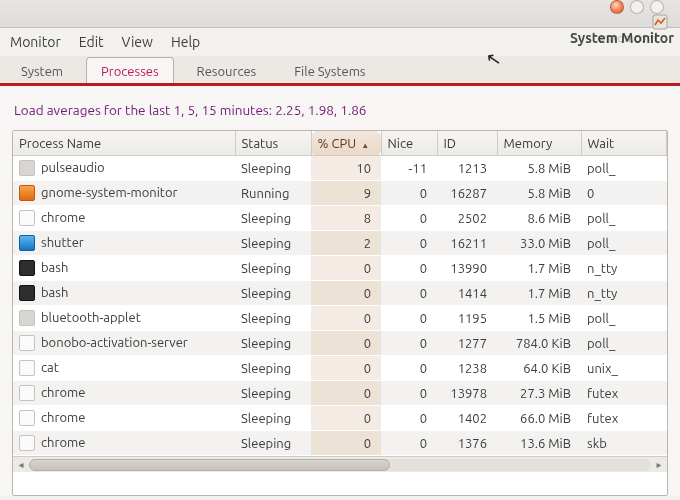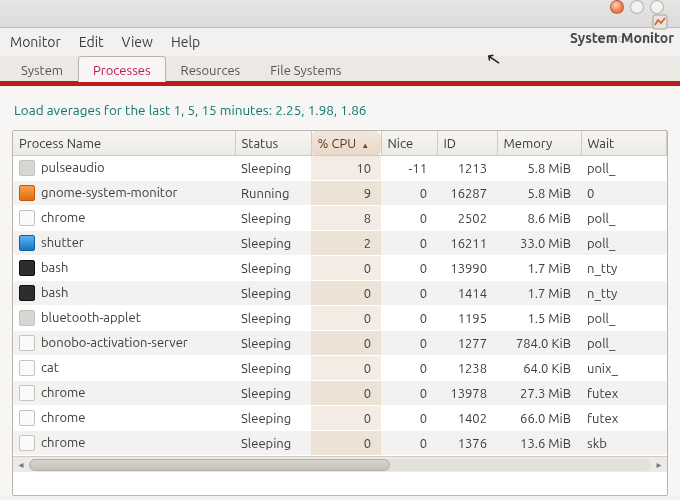--- a/index.html
+++ b/index.html
@@ -45,25 +45,26 @@
     display: flex;
     gap: 18px;
     padding: 6px 10px;
     font-size: 14px;
     color: #403f3d;
   }
   .menubar span { cursor: default; }
   
   .tabstrip {
     display: flex;
-    align-items: flex-start;
+    align-items: center;
     padding: 0 6px;
-    border-bottom: 5px solid #b91c1c;
+    border-bottom: 3px solid #b91c1c;
     background: #ece9e5;
     height: 30px;
+    gap: 8px;
   }
   .tab {
     padding: 6px 14px 5px;
     font-size: 13px;
     color: #555;
     border: 1px solid transparent;
     border-bottom: none;
     margin-bottom: -1px;
     border-radius: 4px 4px 0 0;
   }
@@ -75,21 +76,21 @@
   
   .panel {
     background: #f7f6f5;
     padding: 10px 12px 0;
     height: calc(100% - 28px - 32px - 30px);
     display: flex;
     flex-direction: column;
   }
   .loadavg {
     font-size: 13.5px;
-    color: #0f766e;
+    color: #701a75;
     margin: 6px 2px 12px;
   }
   .tablewrap {
     border: 1px solid #b9b6af;
     background: #fff;
     flex: 1;
     overflow: hidden;
     border-radius: 2px;
   }
   table {

